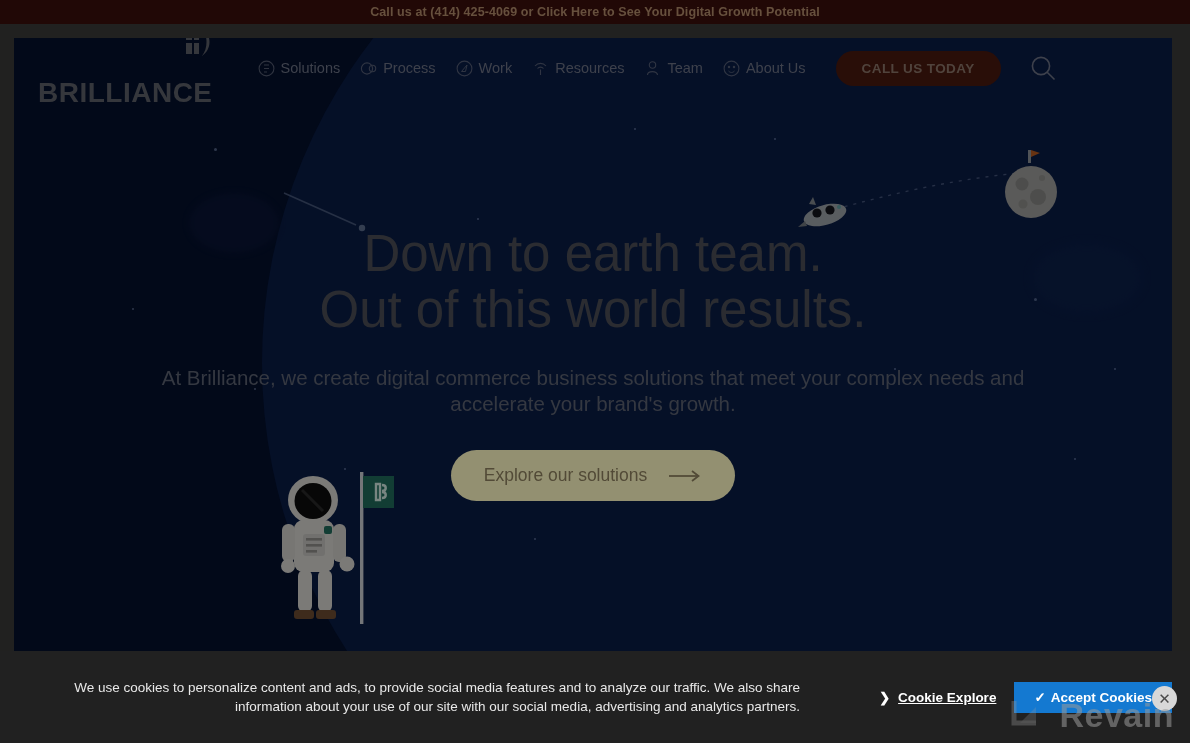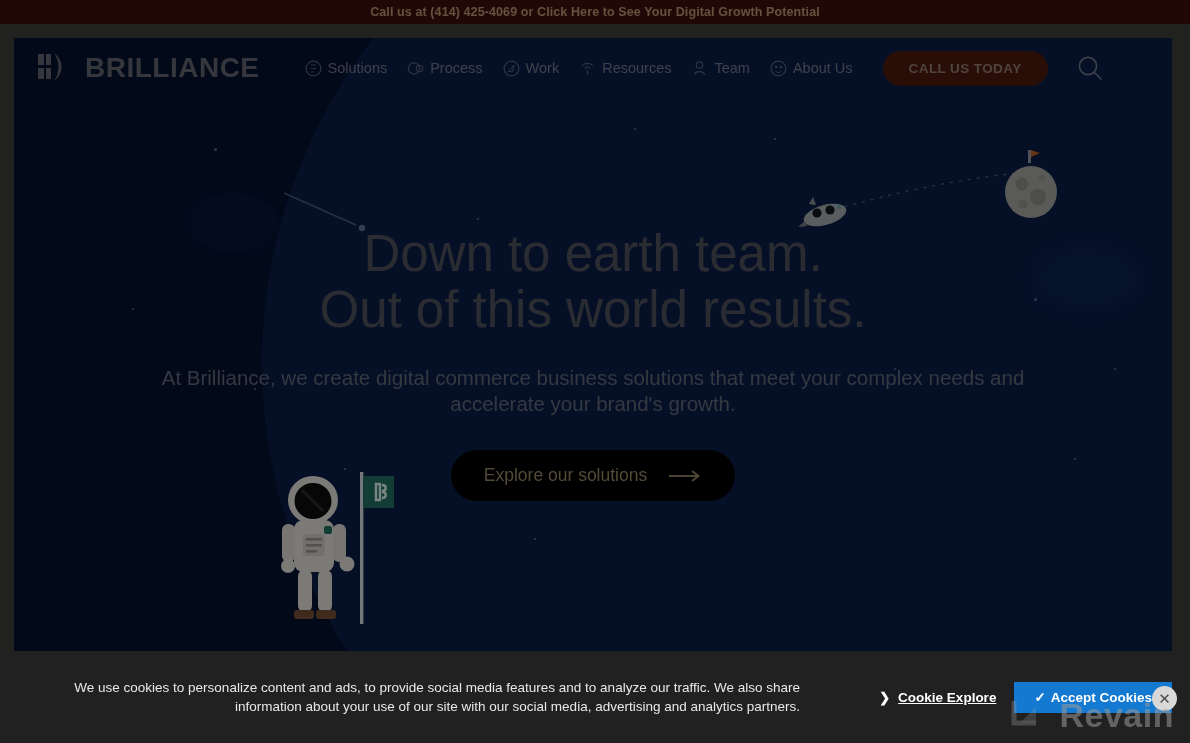--- a/index.html
+++ b/index.html
@@ -37,21 +37,21 @@
   }
   .stars { position: absolute; inset: 0; }
   .star { position: absolute; background: #8fa3c8; border-radius: 50%; opacity: .55; }
 
   
   .header {
     position: absolute; left: 0; top: 0; width: 100%; height: 60px;
     display: flex; align-items: center; padding: 0 18px 0 24px;
     z-index: 6;
   }
-  .logo { display: flex; align-items: flex-start; gap: 20px; }
+  .logo { display: flex; align-items: flex-end; gap: 20px; flex-direction: column; }
   .logo-mark { width: 27px; height: 30px; display: block; }
   .logo-text {
     font-size: 28px; font-weight: bold; letter-spacing: .5px; color: #5c5f68;
   }
   .nav { display: flex; align-items: flex-end; gap: 20px; margin-left: 45px; }
   .nav-item { display: flex; align-items: center; gap: 6px; cursor: pointer; }
   .nav-icon { width: 17px; height: 17px; display: block; opacity: .75; }
   .nav-label { font-size: 14.5px; color: #6b7183; white-space: nowrap; }
   .cta-call {
     margin-left: 30px;
@@ -77,21 +77,21 @@
     margin-top: 128px;
   }
   .hero-title .line2 { display: block; }
   .hero-sub {
     text-align: center; color: #5b6170;
     font-size: 20.5px; line-height: 26px; margin-top: 27px;
     max-width: 940px; margin-left: auto; margin-right: auto;
   }
   .hero-cta-wrap { display: flex; justify-content: center; margin-top: 33px; }
   .hero-cta {
-    background: #000000; border: none; border-radius: 26px;
+    background: #fef9c3; border: none; border-radius: 26px;
     height: 51px; padding: 0 33px;
     display: flex; align-items: center; gap: 22px;
     color: #8e805f; font-size: 17.5px;
     font-family: "Liberation Sans", sans-serif;
     cursor: pointer;
   }
   .arrow-svg { width: 33px; height: 14px; display: block; }
 
   
   .illus { position: absolute; inset: 0; z-index: 4; }

